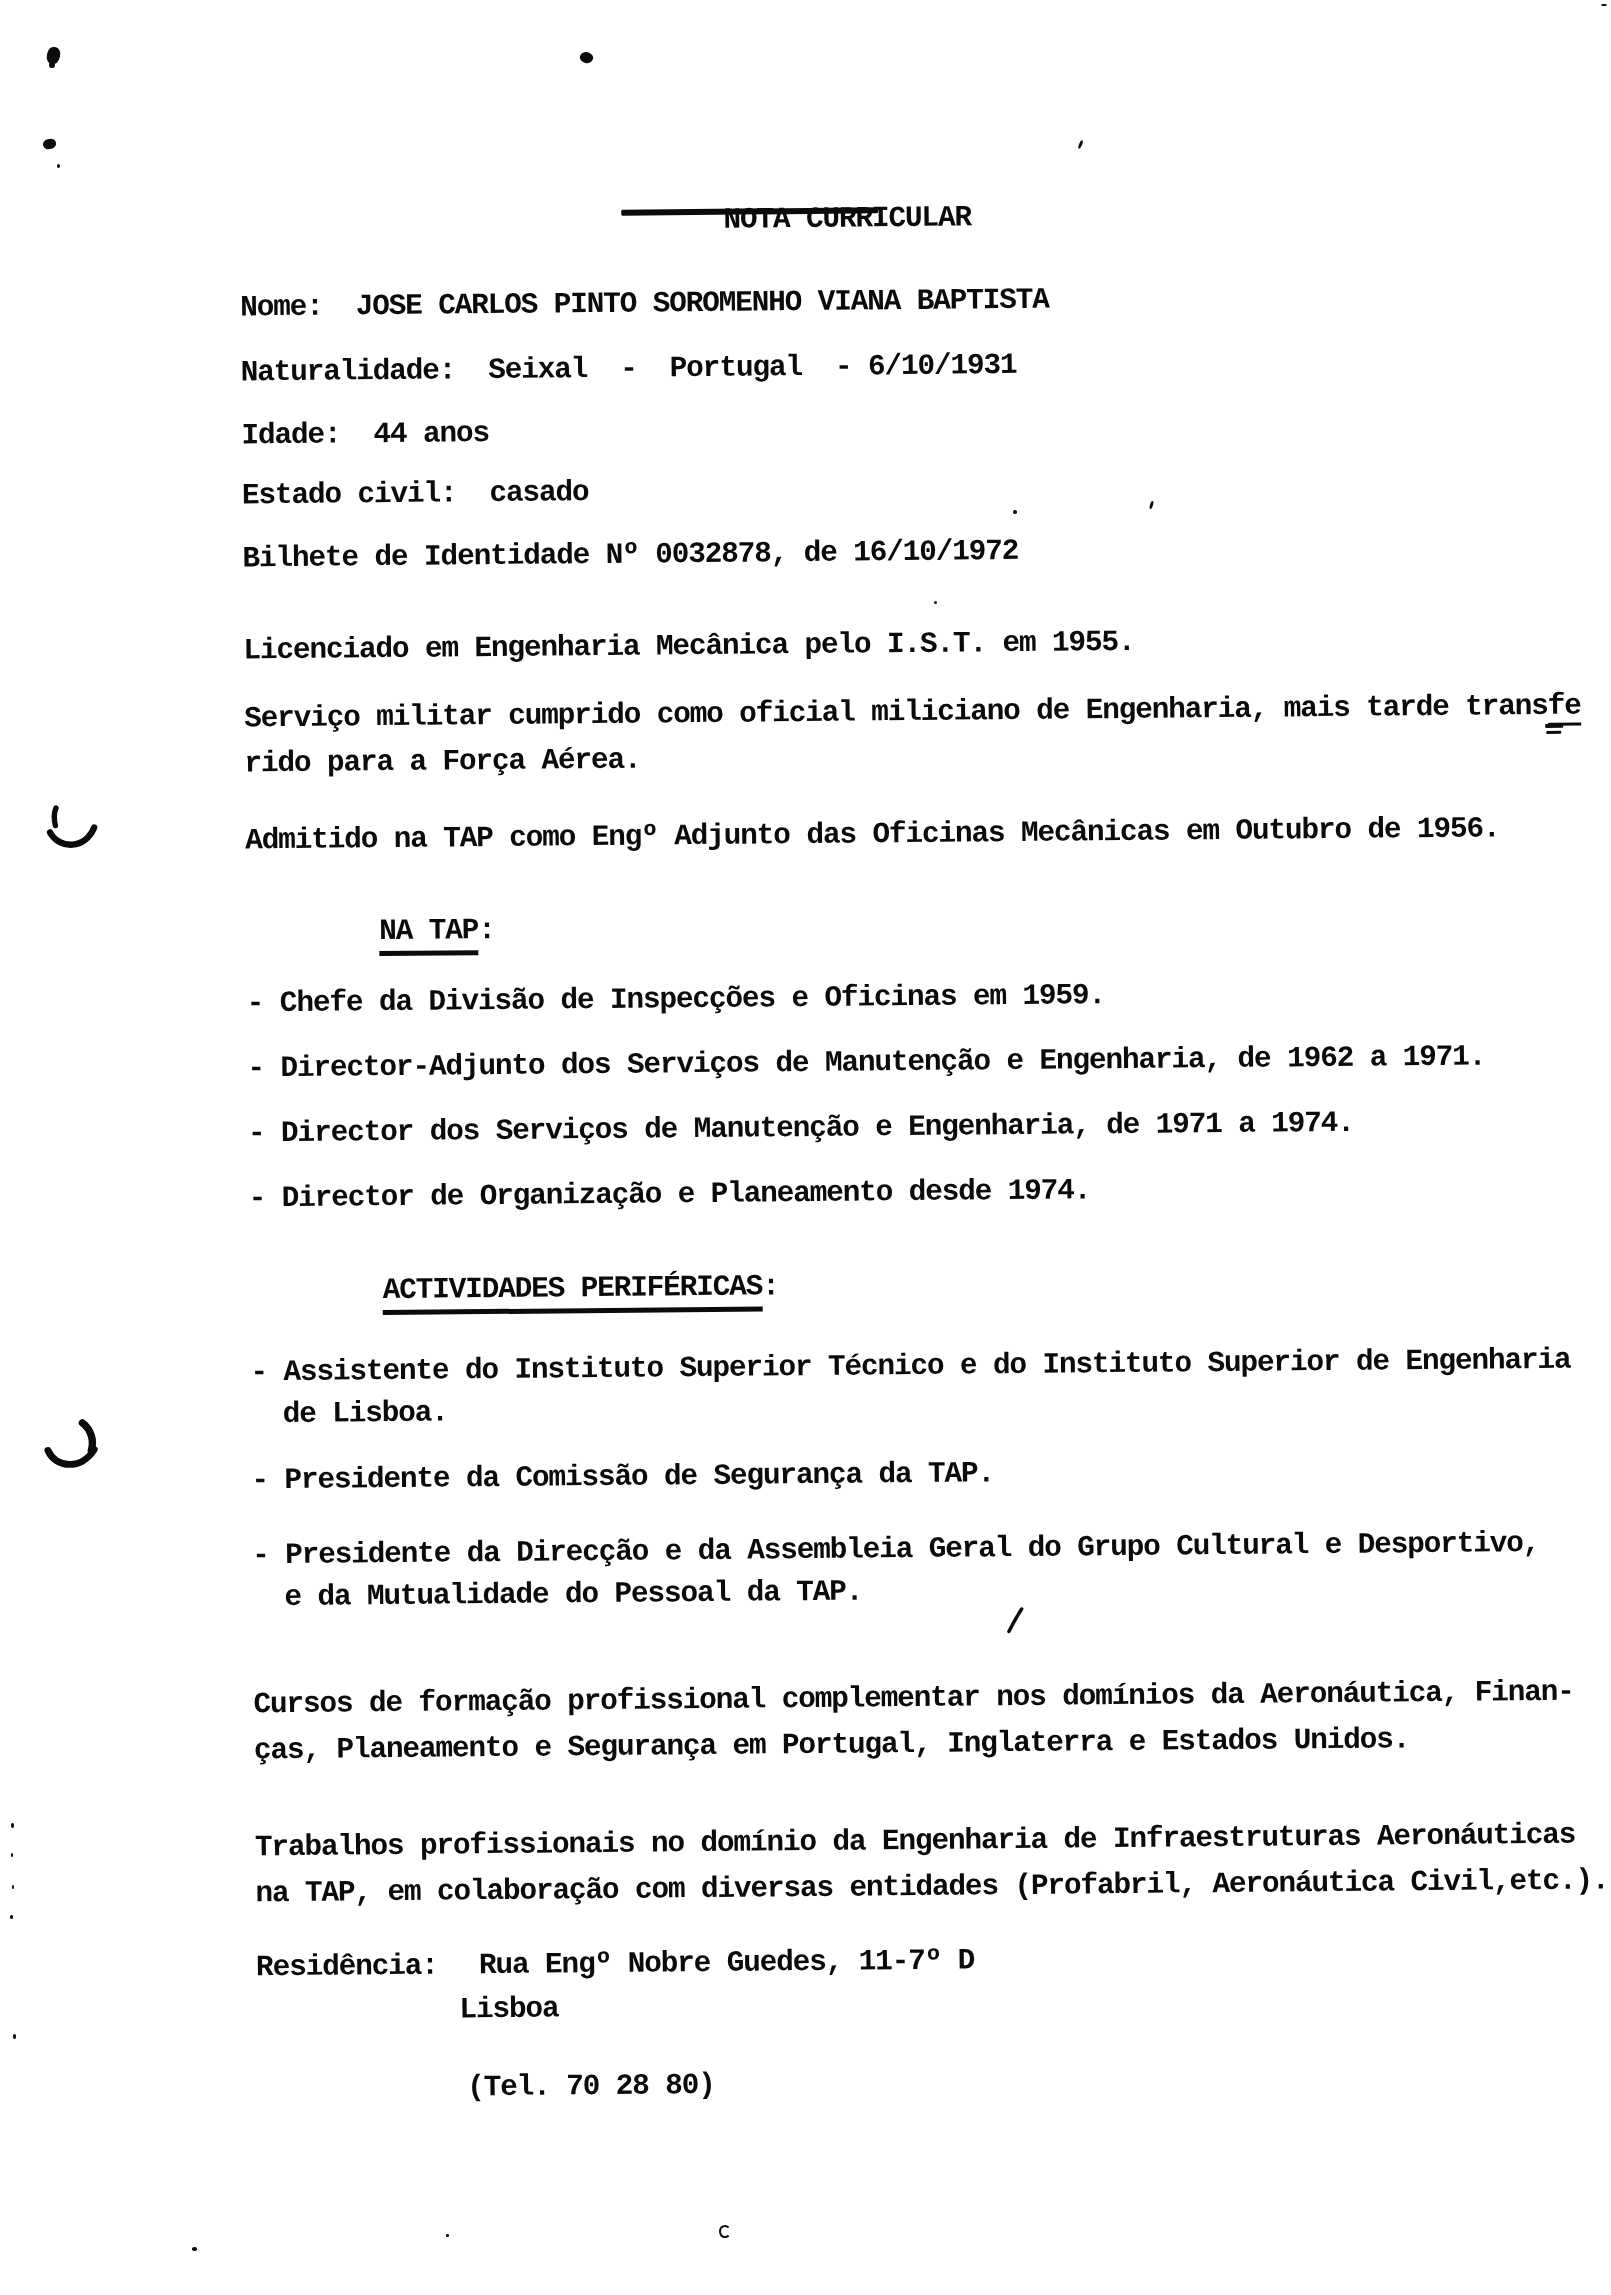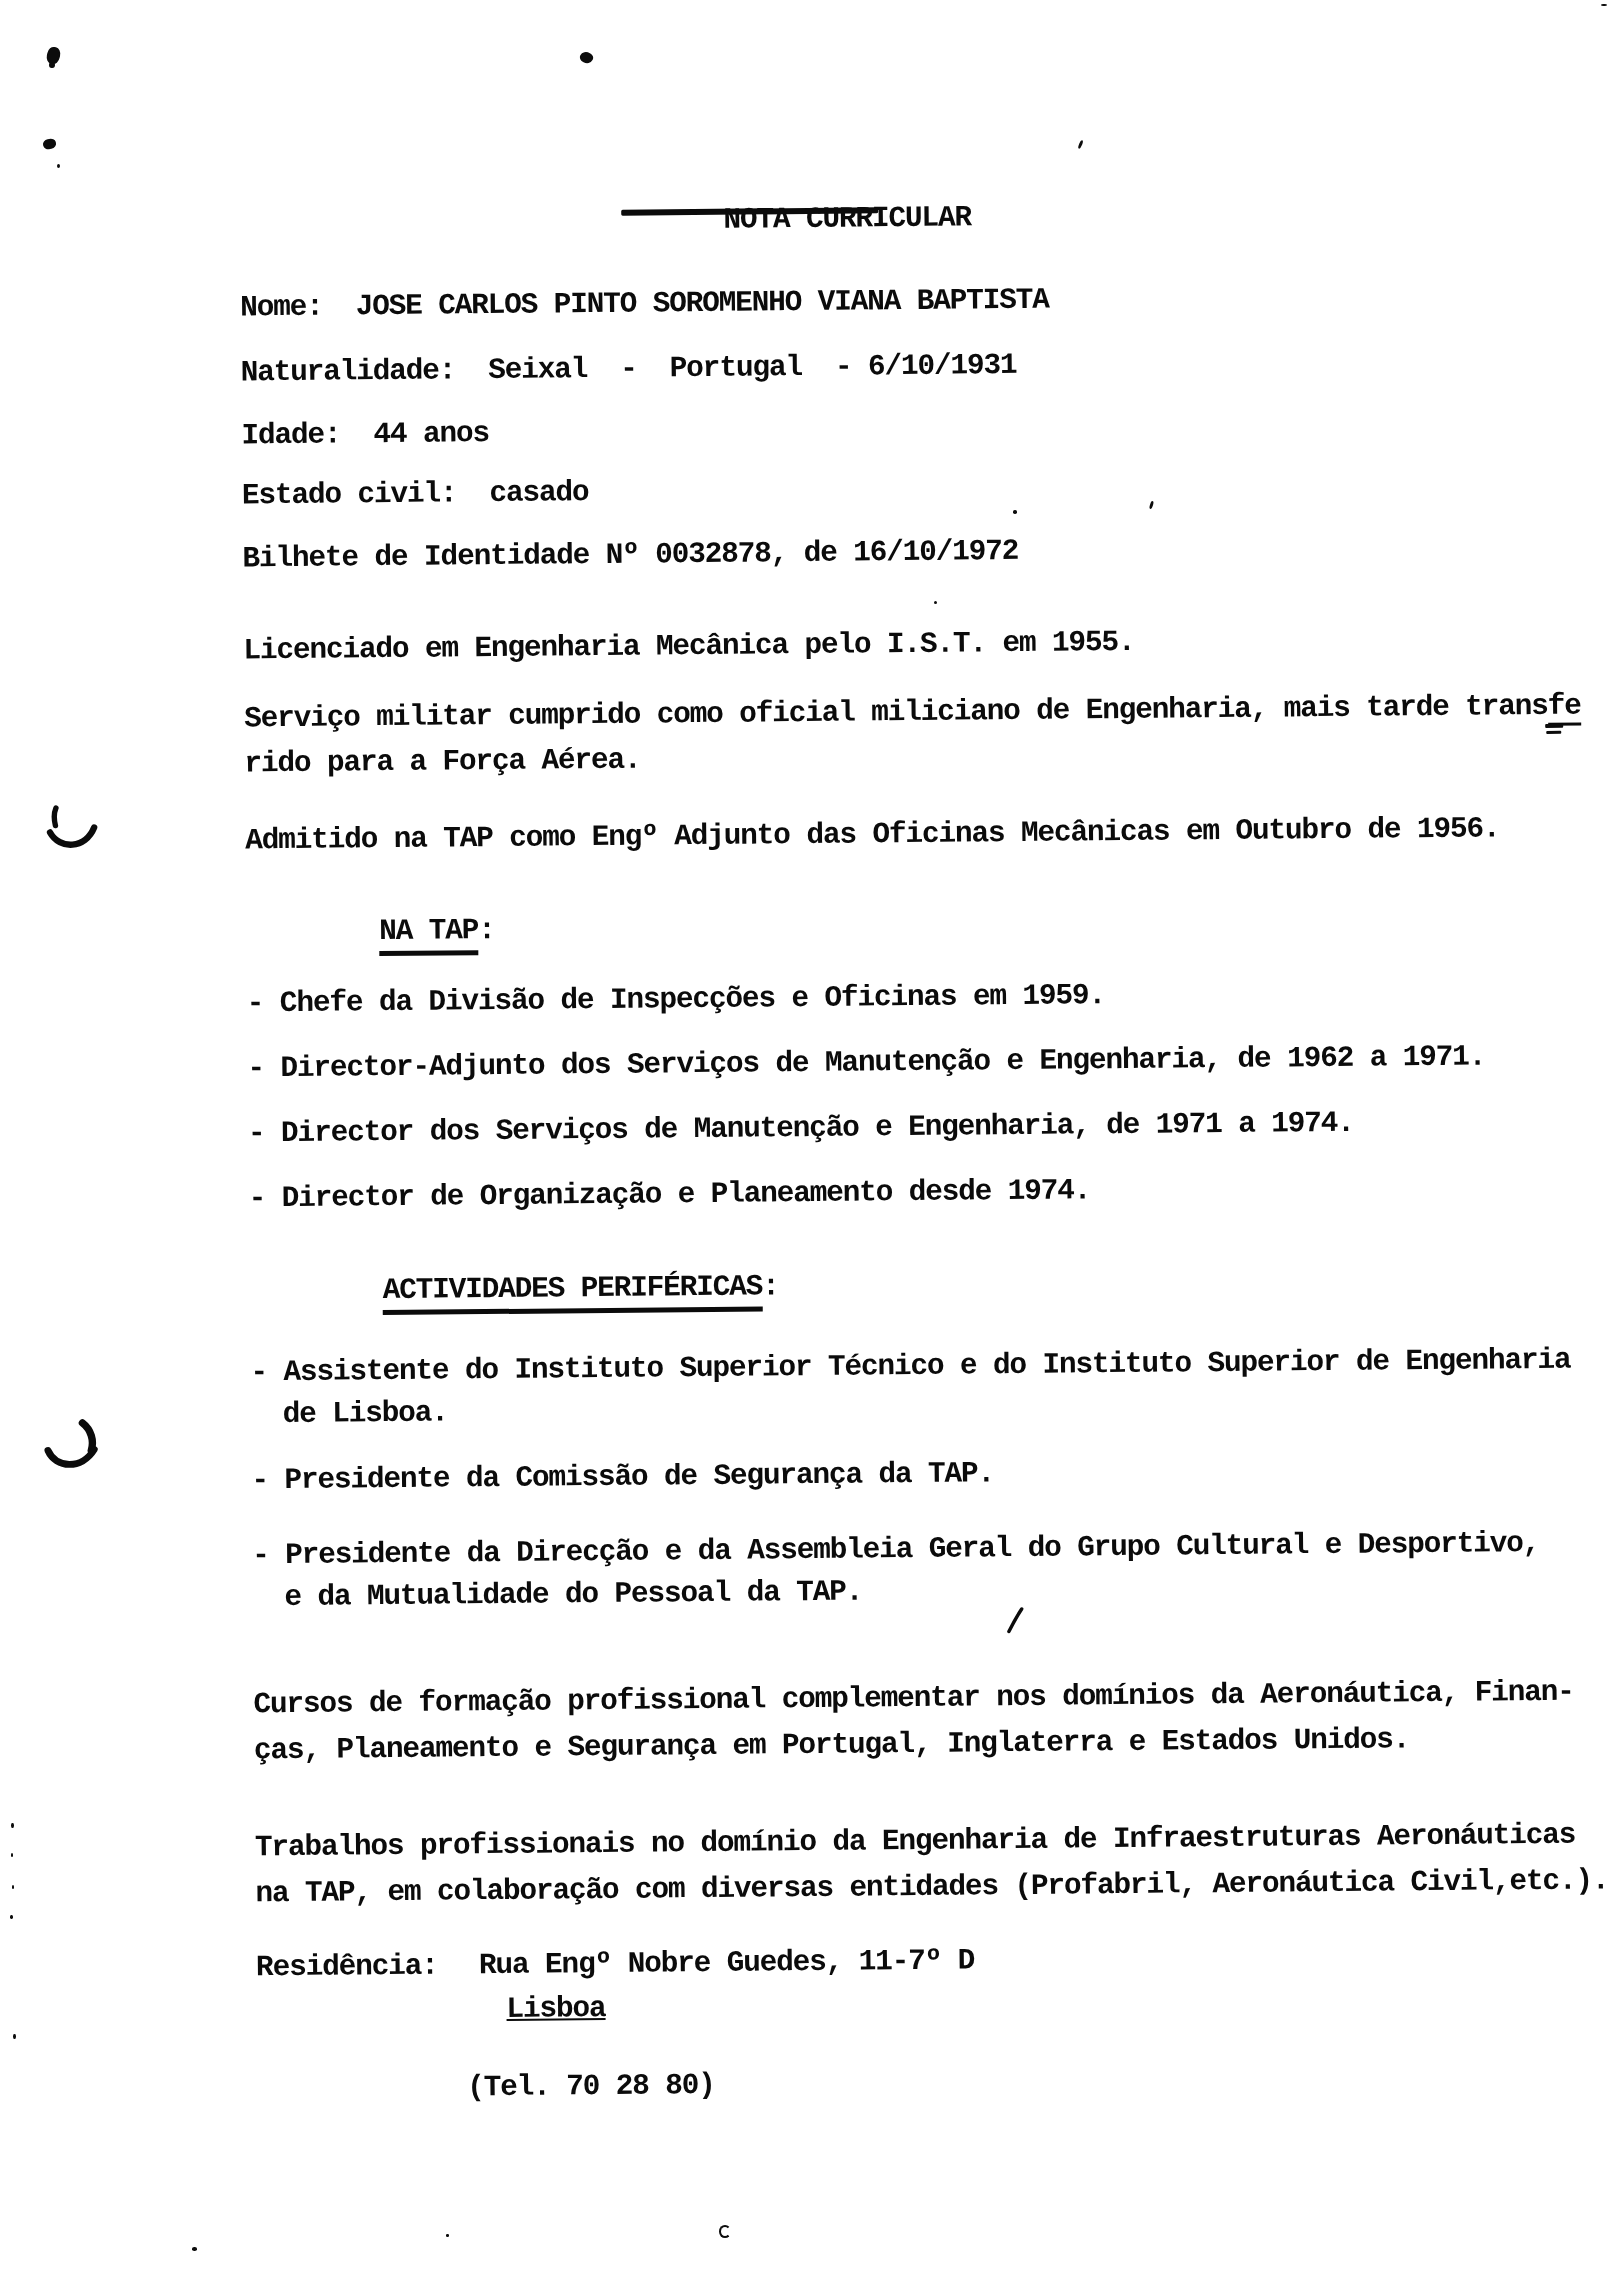--- a/index.html
+++ b/index.html
@@ -71,21 +71,21 @@
     <div class="ln" style="top:1577px;left:278px;">e da Mutualidade do Pessoal da TAP.</div>
 
     <div class="ln" style="top:1684px;">Cursos de formação profissional complementar nos domínios da Aeronáutica, Finan-</div>
     <div class="ln" style="top:1730px;">ças, Planeamento e Segurança em Portugal, Inglaterra e Estados Unidos.</div>
 
     <div class="ln" style="top:1827px;">Trabalhos profissionais no domínio da Engenharia de Infraestruturas Aeronáuticas</div>
     <div class="ln" style="top:1873px;">na TAP, em colaboração com diversas entidades (Profabril, Aeronáutica Civil,etc.).</div>
 
     <div class="ln" style="top:1947px;">Residência:</div>
     <div class="ln" style="top:1947px;left:469px;">Rua Engº Nobre Guedes, 11-7º D</div>
-    <div class="ln" style="top:1991px;left:496px;text-decoration:underline;">Lisboa</div>
+    <div class="ln" style="top:1991px;left:449px;">Lisboa</div>
     <div class="ln" style="top:2069px;left:456px;">(Tel. 70 28 80)</div>
 
     <div class="speck" style="left:1547px;top:731px;width:17.7px;height:3.9px;border-radius:1px;"></div>
     <div class="speck" style="left:1548px;top:738px;width:14.7px;height:3.4px;border-radius:1px;"></div>
   </div>
 
   <svg class="hw" style="left:45px;top:805px;" width="64" height="49" viewBox="0 0 130 100">
     <path d="M22,6 C17,18 18,30 21,42" stroke-width="11"></path>
     <path d="M10,56 C30,92 82,90 100,46" stroke-width="13"></path>
   </svg>

